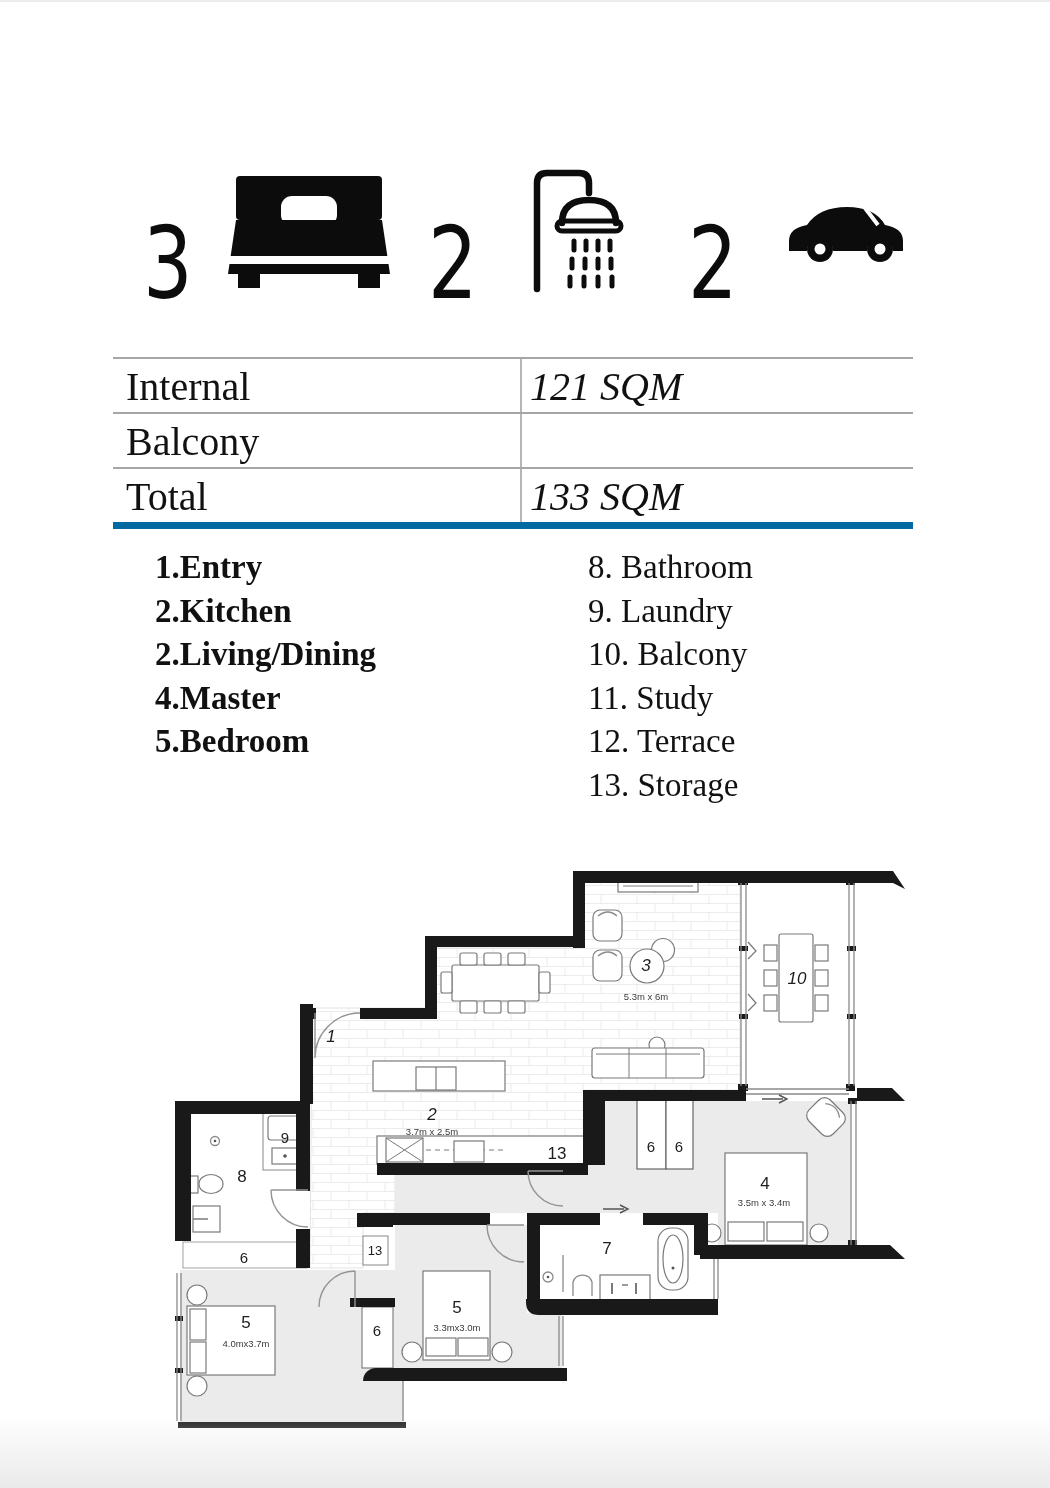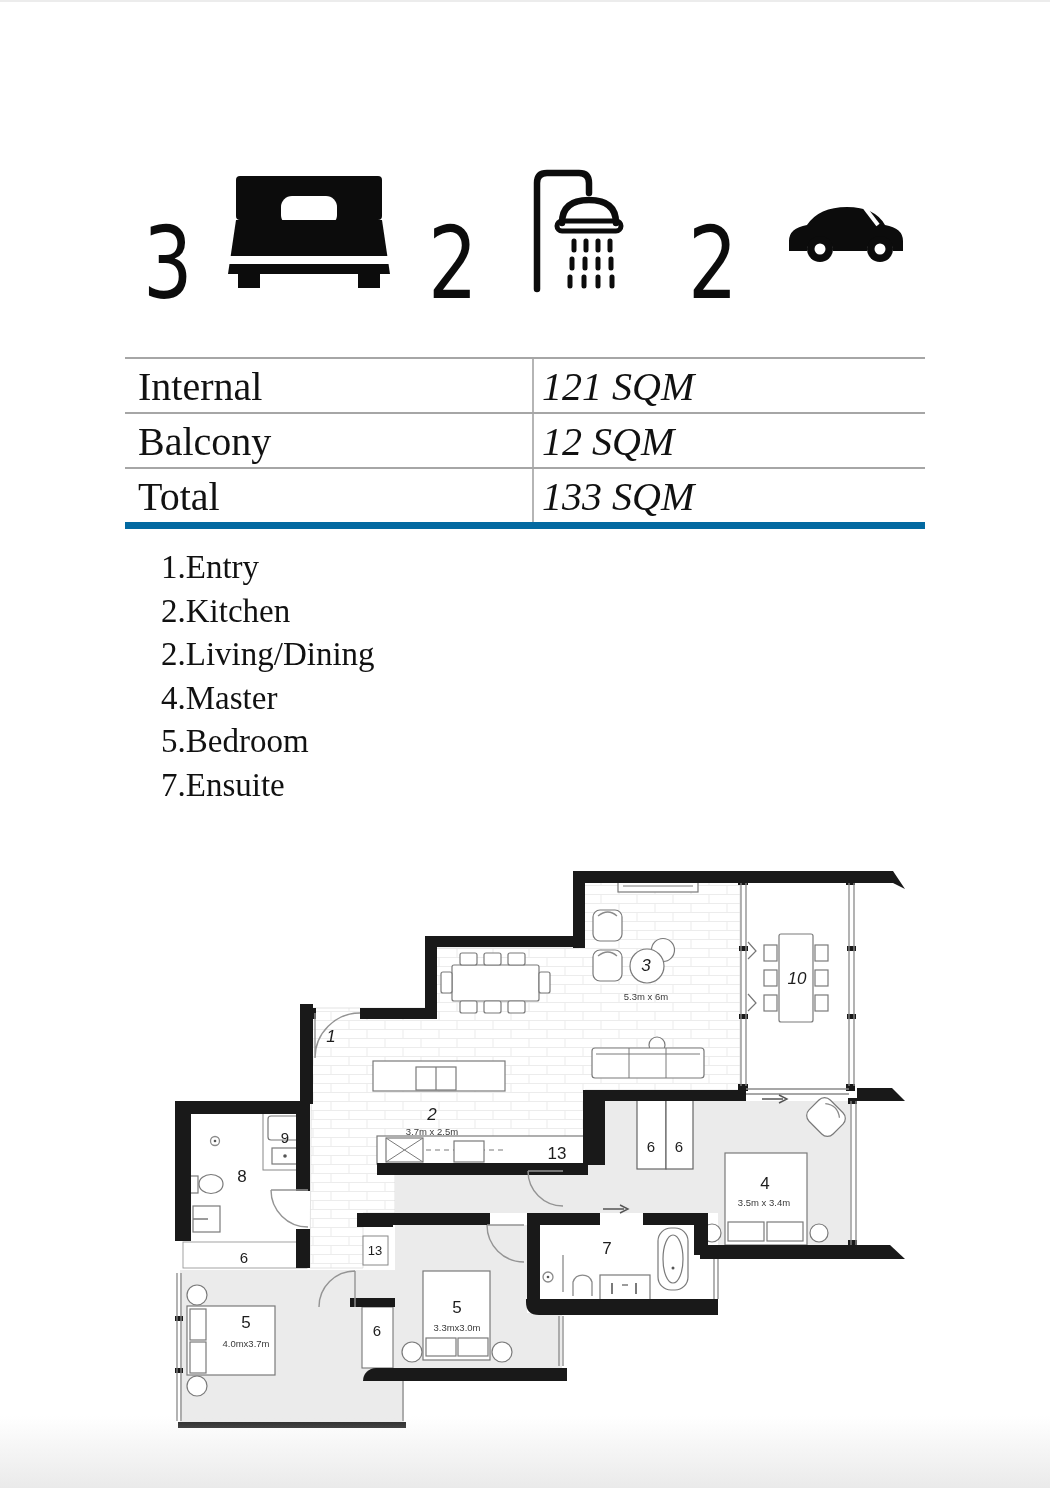--- a/index.html
+++ b/index.html
@@ -6,29 +6,29 @@
   .page{position:relative;width:1050px;height:1488px;background:#fff;overflow:hidden;
         font-family:"Liberation Serif", serif;color:#111;}
   .page::before{content:"";position:absolute;top:0;left:0;right:0;height:2px;background:#ececec;}
   .fade{position:absolute;left:0;right:0;bottom:0;height:72px;
         background:linear-gradient(180deg, rgba(238,238,238,0), #eaeaea);}
   
   .stat-num{position:absolute;font-family:"DejaVu Sans", sans-serif;font-weight:500;
             font-size:100px;line-height:1;transform:scaleX(0.78);transform-origin:left top;color:#0c0c0c;}
   .icon{position:absolute;}
   
-  .area-table{position:absolute;left:125px;top:357px;width:800px;font-size:40px;font-weight:500;}
+  .area-table{position:absolute;left:113px;top:357px;width:800px;font-size:40px;font-weight:500;}
   .area-row{position:relative;height:53px;border-top:2px solid #a6a6a6;}
   .area-row:last-child{border-bottom:7px solid #0369a1;}
   .area-label{position:absolute;left:13px;top:4px;}
   .area-value{position:absolute;left:417px;top:4px;font-style:italic;}
   .area-divider{position:absolute;left:407px;top:0;bottom:0;width:2px;background:#b5b5b5;}
   
   .legend-col{position:absolute;top:546px;font-size:33px;font-weight:500;line-height:43.5px;}
-  .legend-left{left:161px;}
+  .legend-left{left:155px;font-weight:bold;}
   .legend-right{left:588px;}
   
   .plan{position:absolute;left:160px;top:858px;}
   .rn{font-family:"Liberation Sans", sans-serif;font-size:17px;fill:#1d1d1d;text-anchor:middle;}
   .rni{font-style:italic;}
   .rns{font-size:15px;}
   .rnx{font-size:13px;}
   .dim{font-family:"Liberation Sans", sans-serif;font-size:9.5px;fill:#3a3a3a;text-anchor:middle;}
   .wall{fill:#191919;}
   .furn{fill:#fff;stroke:#7a7a7a;stroke-width:1.2;}
@@ -81,35 +81,41 @@
   </div>
 
   <div class="area-table">
     <div class="area-divider"></div>
     <div class="area-row">
       <span class="area-label">Internal</span>
       <span class="area-value">121 SQM</span>
     </div>
     <div class="area-row">
       <span class="area-label">Balcony</span>
-      <span class="area-value">12 SQM</span>
     </div>
     <div class="area-row">
       <span class="area-label">Total</span>
       <span class="area-value">133 SQM</span>
     </div>
   </div>
 
   <div class="legend-col legend-left">
     <div>1.Entry</div>
     <div>2.Kitchen</div>
     <div>2.Living/Dining</div>
     <div>4.Master</div>
     <div>5.Bedroom</div>
-    <div>7.Ensuite</div>
+  </div>
+  <div class="legend-col legend-right">
+    <div>8. Bathroom</div>
+    <div>9. Laundry</div>
+    <div>10. Balcony</div>
+    <div>11. Study</div>
+    <div>12. Terrace</div>
+    <div>13. Storage</div>
   </div>
 
   <svg class="plan" width="745" height="625" viewBox="0 0 745 625">
     <defs>
       <pattern id="tiles" width="36" height="18" patternUnits="userSpaceOnUse">
         <rect width="36" height="18" fill="#ffffff"></rect>
         <path d="M0,0.5 H36 M0,9.5 H36" stroke="#ececec" stroke-width="1"></path>
         <path d="M9,0 V9 M27,9 V18" stroke="#ececec" stroke-width="1"></path>
       </pattern>
     </defs>

